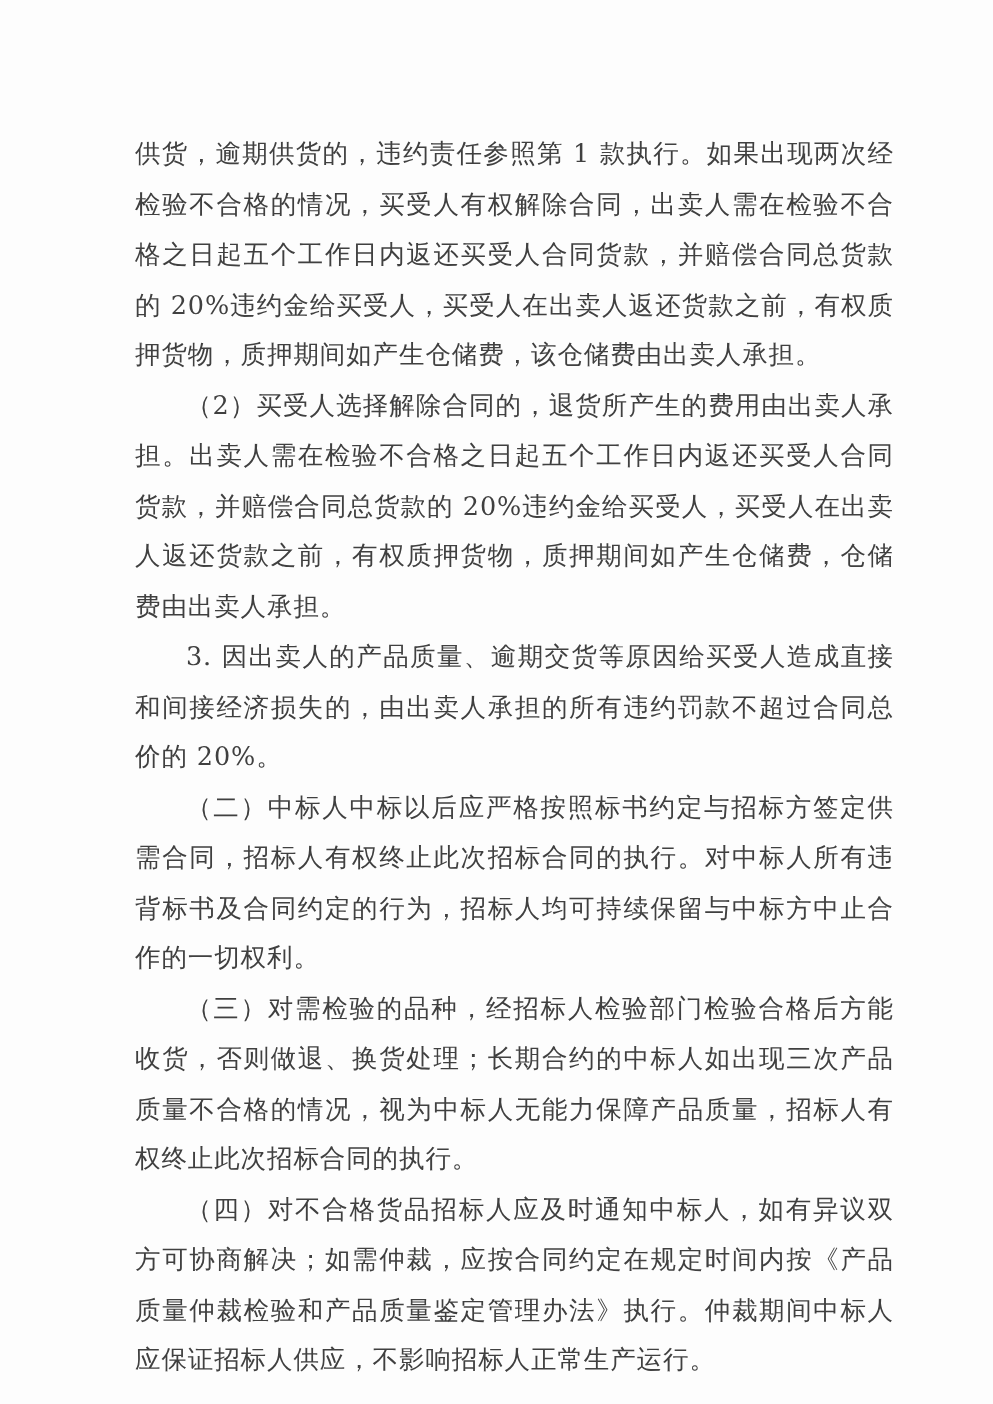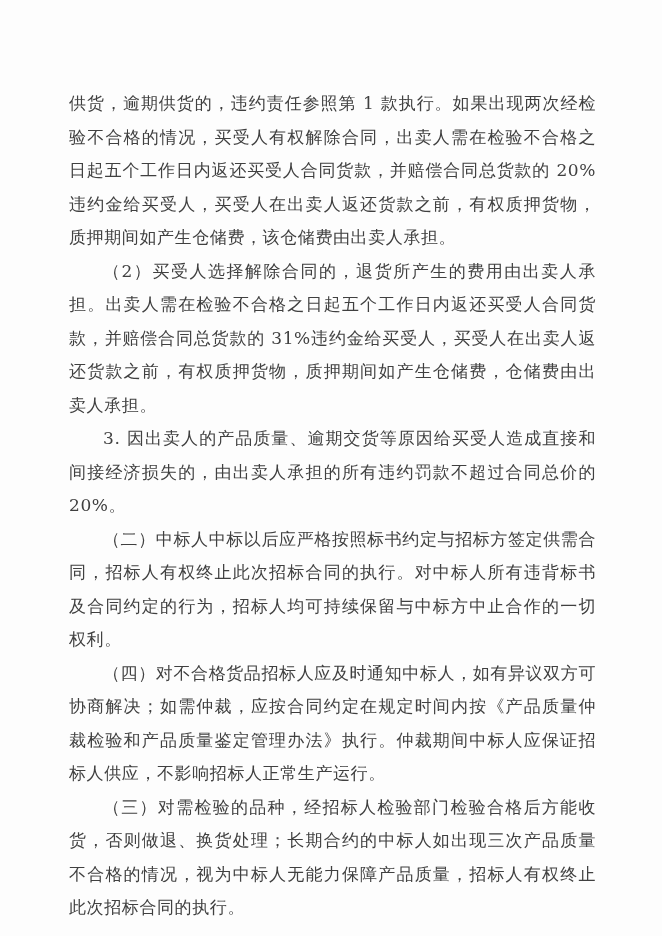--- a/index.html
+++ b/index.html
@@ -10,21 +10,21 @@
     width: 662px;
     height: 936px;
     background: #ffffff;
     overflow: hidden;
   }
   .page {
     box-sizing: border-box;
     width: 662px;
     height: 936px;
     background: #fdfdfd;
-    padding: 87px 66px 0 69px;
+    padding: 87px 66px 0 90px;
   }
   .para {
     margin: 0;
     font-family: "DejaVu Serif", "Liberation Serif", serif;
     font-size: 17px;
     line-height: 33.5px;
     color: #404040;
     text-align: justify;
     text-justify: inter-character;
     letter-spacing: 0.6px;
@@ -32,18 +32,18 @@
   }
   .para.indent {
     text-indent: 2em;
   }
 </style>
 </head>
 <body>
 
 <div class="page">
   <p class="para">供货，逾期供货的，违约责任参照第 1 款执行。如果出现两次经检验不合格的情况，买受人有权解除合同，出卖人需在检验不合格之日起五个工作日内返还买受人合同货款，并赔偿合同总货款的 20%违约金给买受人，买受人在出卖人返还货款之前，有权质押货物，质押期间如产生仓储费，该仓储费由出卖人承担。</p>
-  <p class="para indent">（2）买受人选择解除合同的，退货所产生的费用由出卖人承担。出卖人需在检验不合格之日起五个工作日内返还买受人合同货款，并赔偿合同总货款的 31%违约金给买受人，买受人在出卖人返还货款之前，有权质押货物，质押期间如产生仓储费，仓储费由出卖人承担。</p>
+  <p class="para indent">（2）买受人选择解除合同的，退货所产生的费用由出卖人承担。出卖人需在检验不合格之日起五个工作日内返还买受人合同货款，并赔偿合同总货款的 20%违约金给买受人，买受人在出卖人返还货款之前，有权质押货物，质押期间如产生仓储费，仓储费由出卖人承担。</p>
   <p class="para indent">3. 因出卖人的产品质量、逾期交货等原因给买受人造成直接和间接经济损失的，由出卖人承担的所有违约罚款不超过合同总价的 20%。</p>
   <p class="para indent">（二）中标人中标以后应严格按照标书约定与招标方签定供需合同，招标人有权终止此次招标合同的执行。对中标人所有违背标书及合同约定的行为，招标人均可持续保留与中标方中止合作的一切权利。</p>
+  <p class="para indent">（三）对需检验的品种，经招标人检验部门检验合格后方能收货，否则做退、换货处理；长期合约的中标人如出现三次产品质量不合格的情况，视为中标人无能力保障产品质量，招标人有权终止此次招标合同的执行。</p>
   <p class="para indent">（四）对不合格货品招标人应及时通知中标人，如有异议双方可协商解决；如需仲裁，应按合同约定在规定时间内按《产品质量仲裁检验和产品质量鉴定管理办法》执行。仲裁期间中标人应保证招标人供应，不影响招标人正常生产运行。</p>
-  <p class="para indent">（三）对需检验的品种，经招标人检验部门检验合格后方能收货，否则做退、换货处理；长期合约的中标人如出现三次产品质量不合格的情况，视为中标人无能力保障产品质量，招标人有权终止此次招标合同的执行。</p>
 </div>
 
 </body></html>

